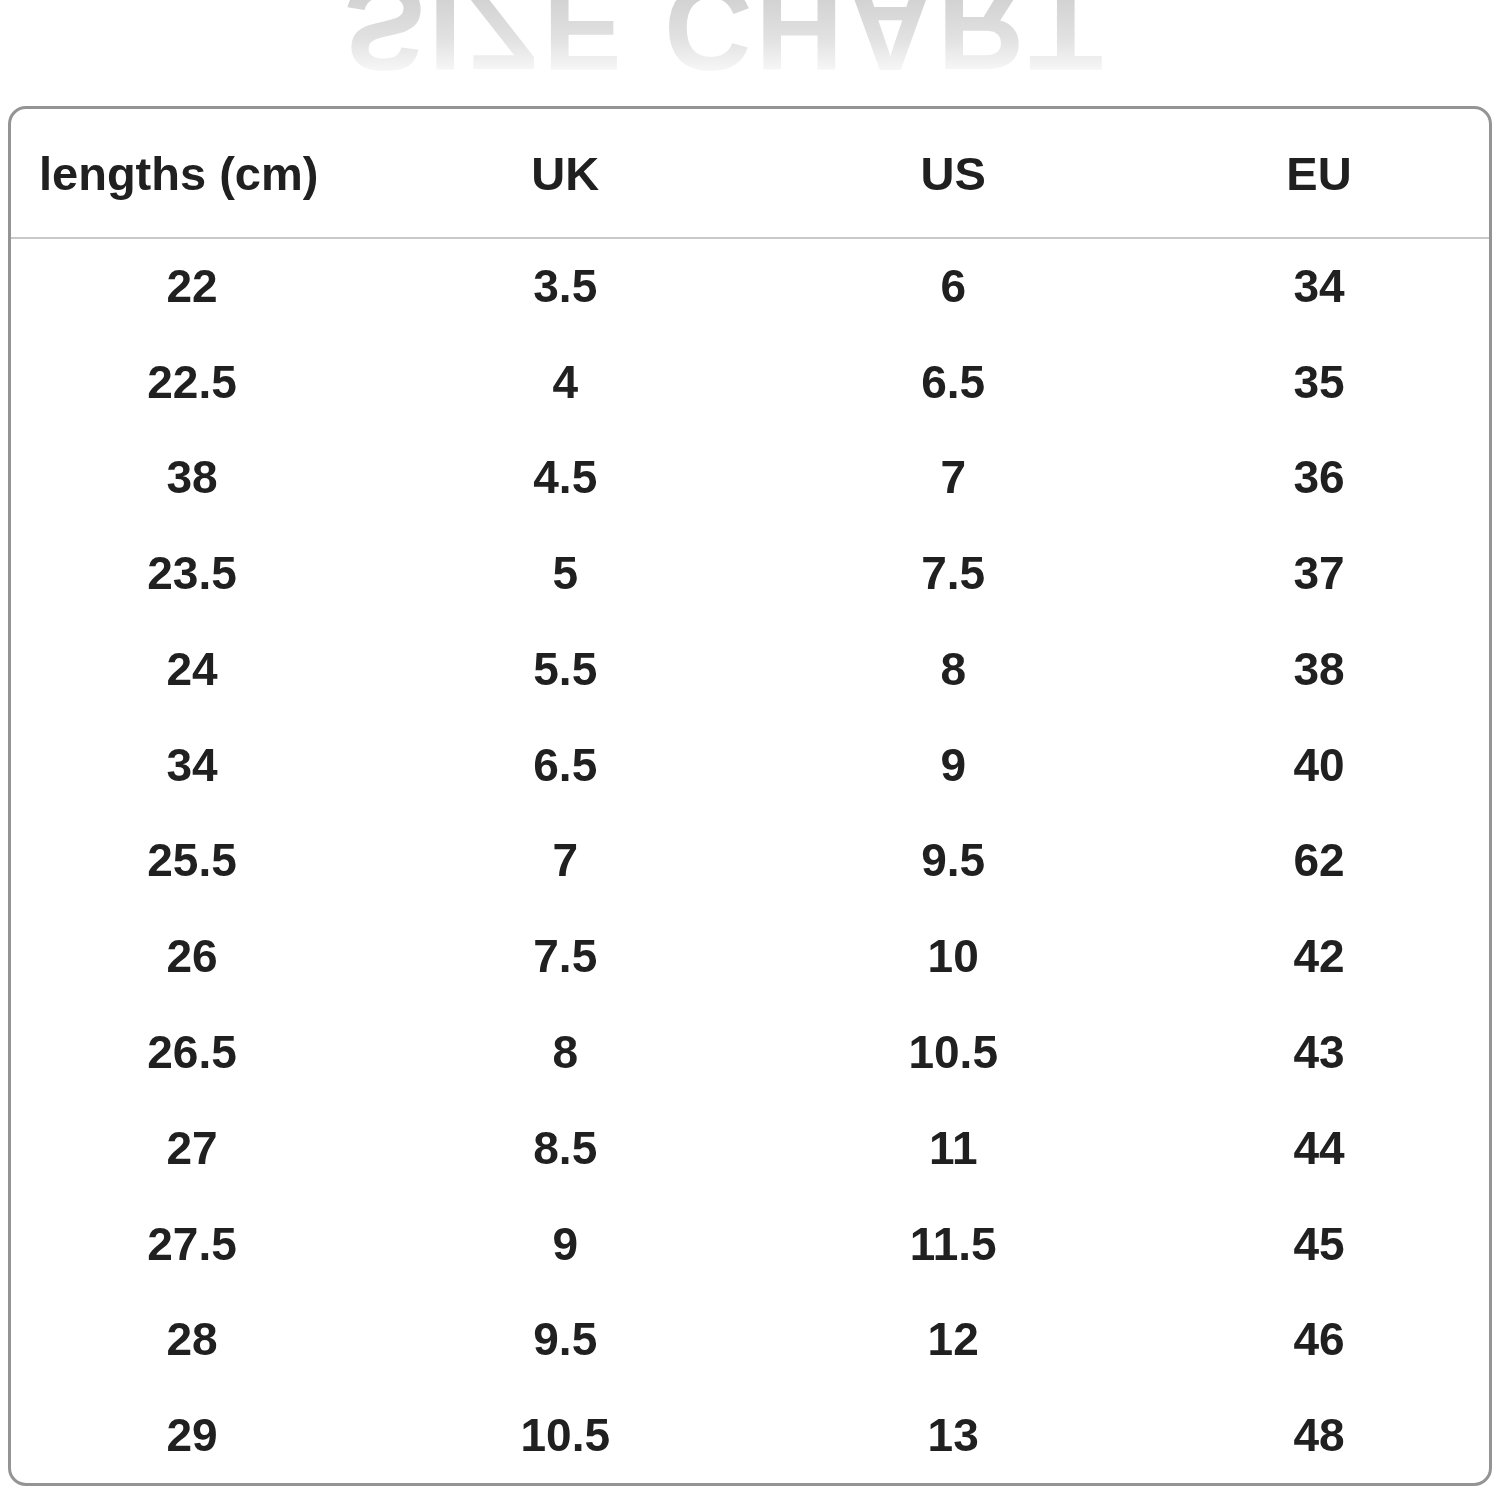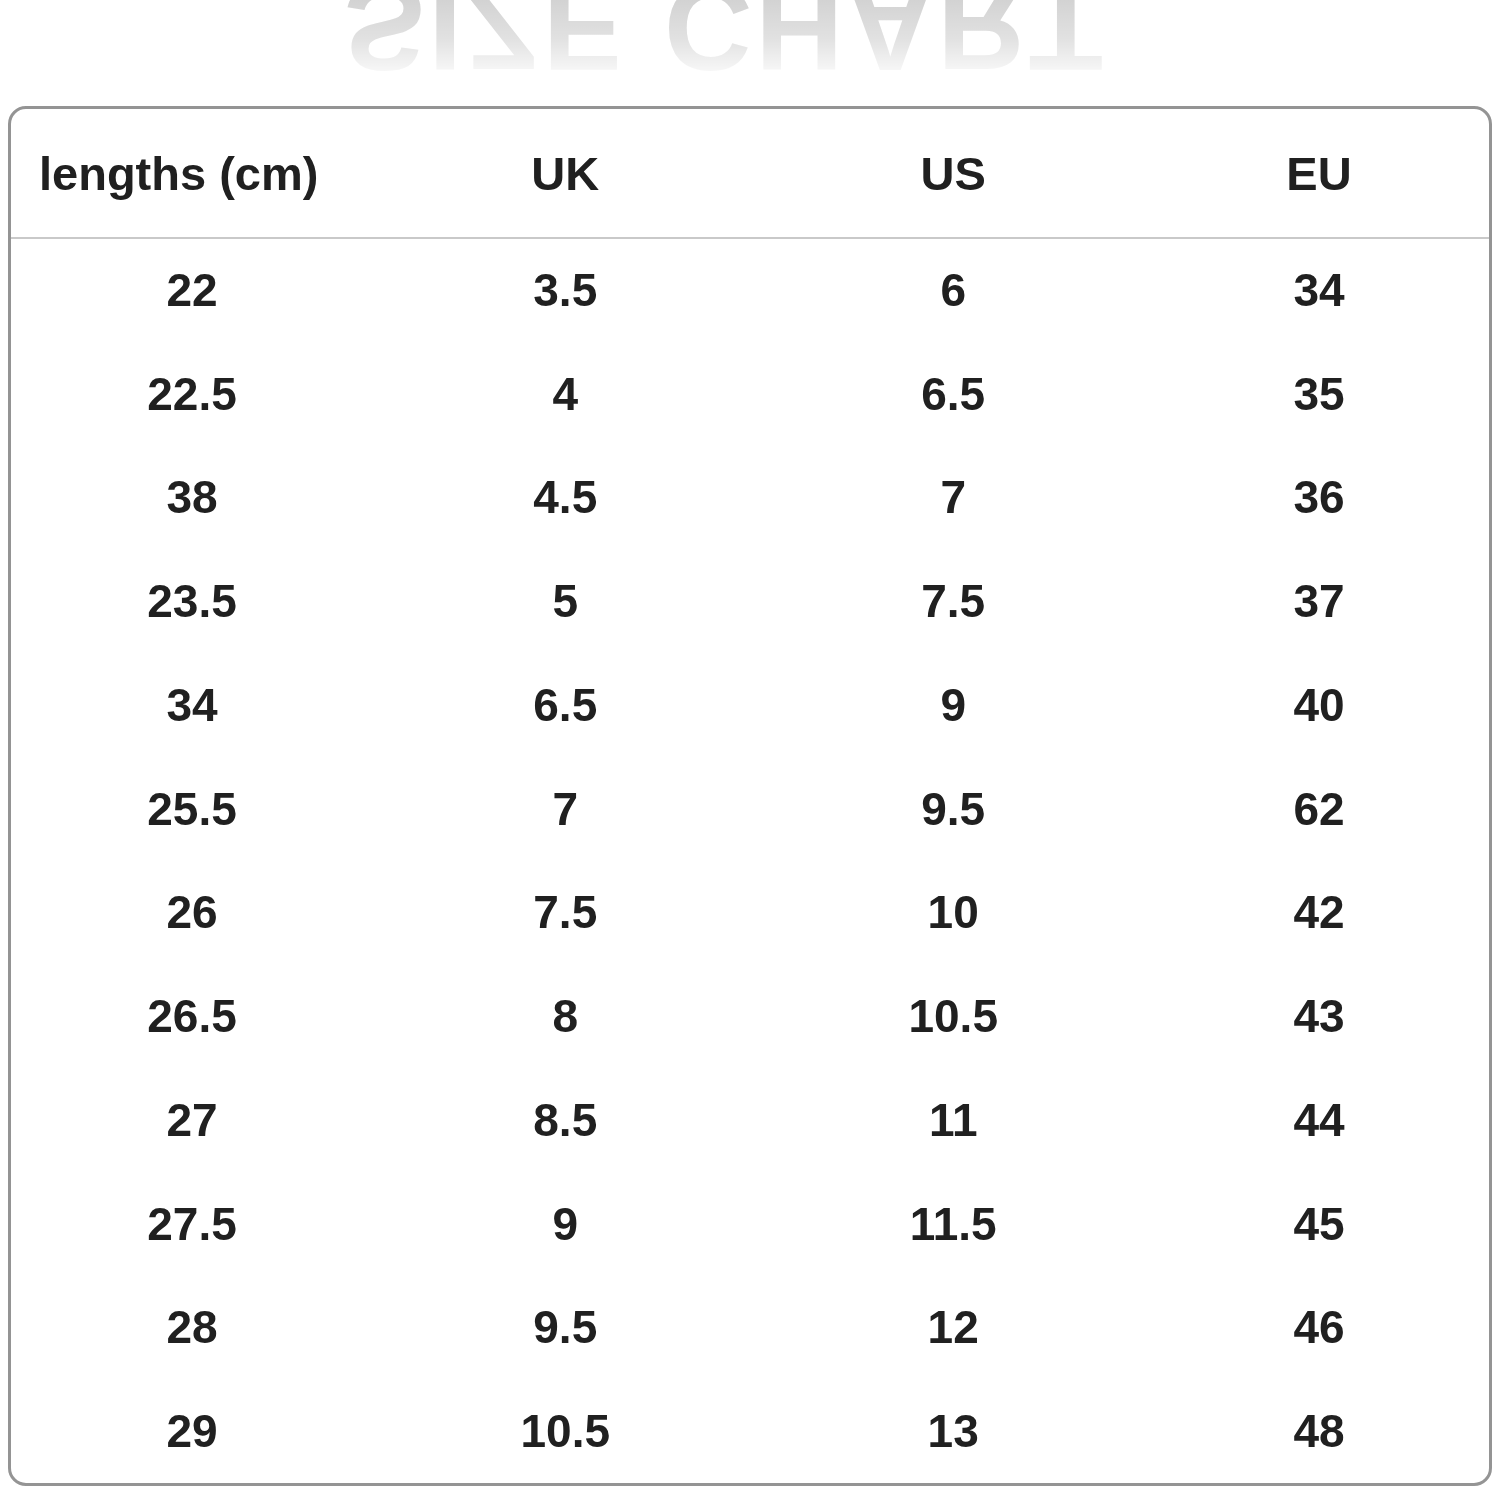--- a/index.html
+++ b/index.html
@@ -134,20 +134,26 @@
           <td>7</td>
           <td>36</td>
         </tr>
         <tr>
           <td>23.5</td>
           <td>5</td>
           <td>7.5</td>
           <td>37</td>
         </tr>
         <tr>
+          <td>24</td>
+          <td>5.5</td>
+          <td>8</td>
+          <td>38</td>
+        </tr>
+        <tr>
           <td>34</td>
           <td>6.5</td>
           <td>9</td>
           <td>40</td>
         </tr>
         <tr>
           <td>25.5</td>
           <td>7</td>
           <td>9.5</td>
           <td>62</td>

